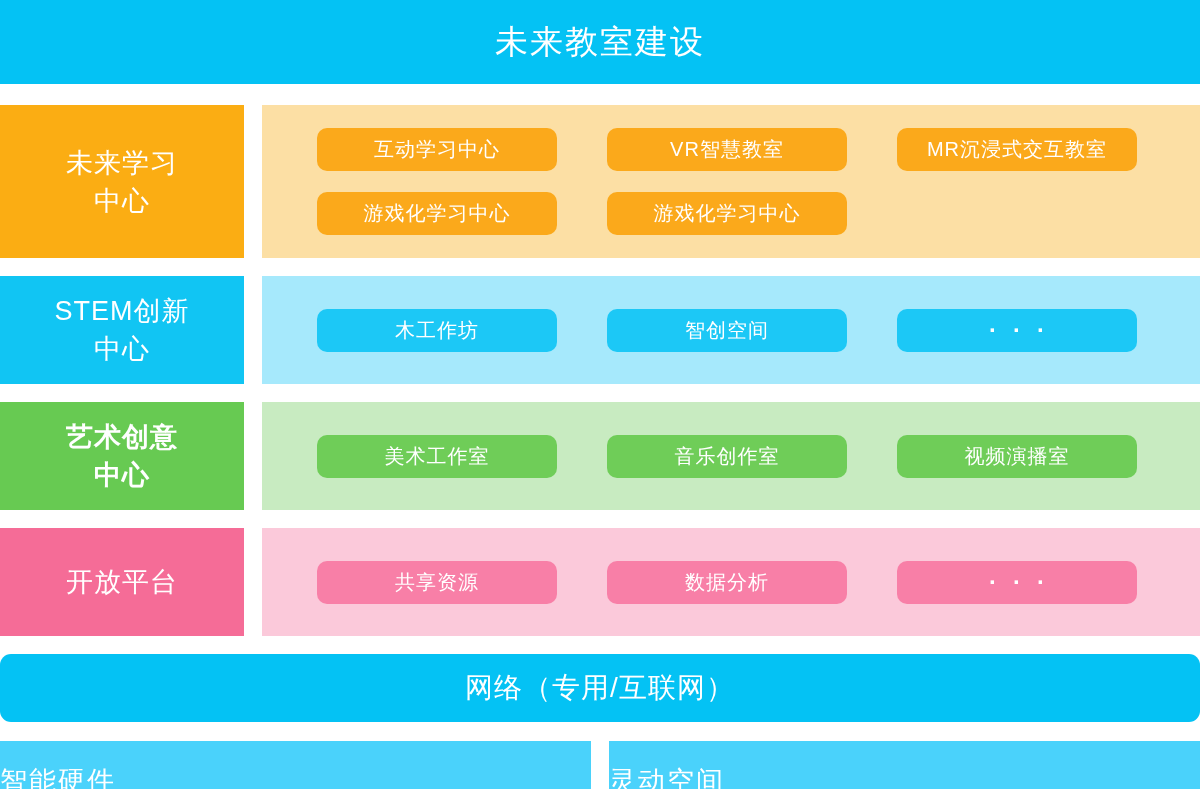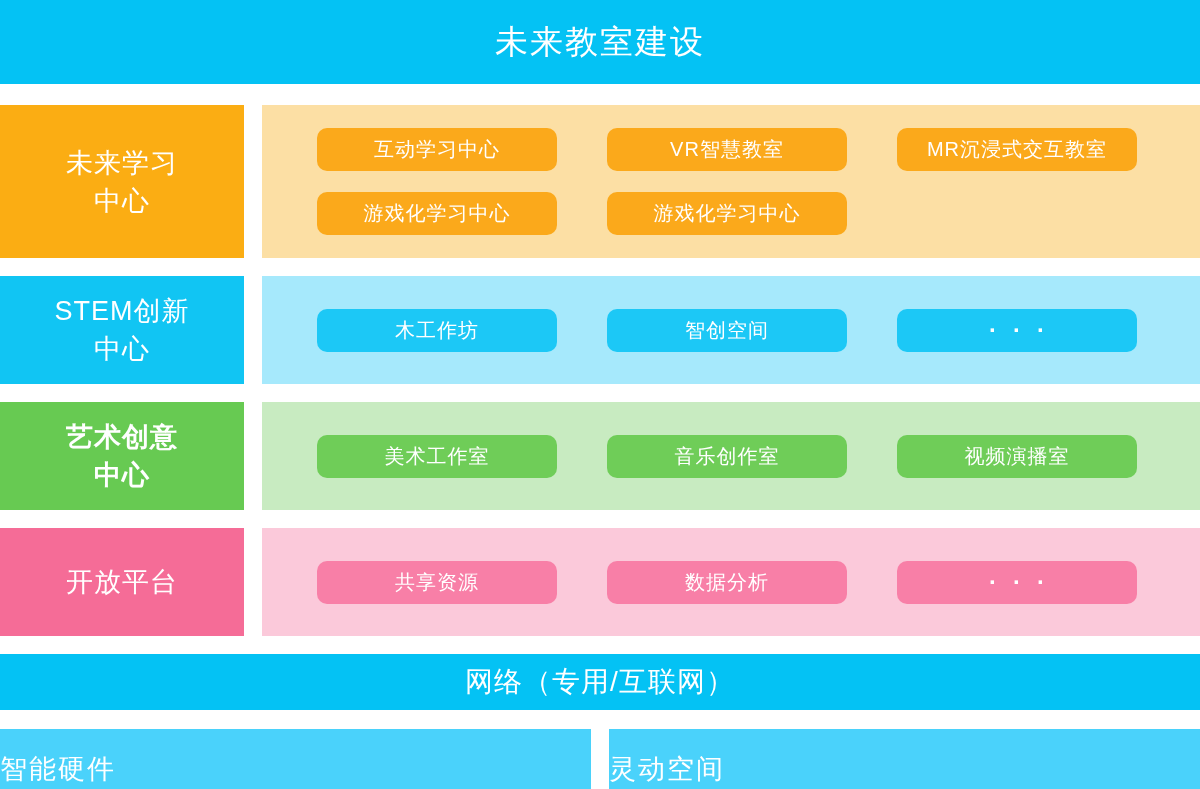--- a/index.html
+++ b/index.html
@@ -40,23 +40,23 @@
   .row-cyan .side{background:var(--cyanSide);}
   .row-cyan .panel{background:var(--cyanLight);}
   .row-cyan .chip{background:var(--cyanChip);}
   .row-green .side{background:var(--green);font-weight:bold;}
   .row-green .panel{background:var(--greenLight);}
   .row-green .chip{background:var(--greenChip);}
   .row-pink .side{background:var(--pink);}
   .row-pink .panel{background:var(--pinkLight);}
   .row-pink .chip{background:var(--pinkChip);}
   .network{
-    height:56px;background:var(--cyan);
+    height:68px;background:var(--cyan);
     display:flex;align-items:center;justify-content:center;
-    font-size:28px;letter-spacing:1px;margin-bottom:19px;
+    font-size:28px;letter-spacing:1px;margin-bottom:19px;border-radius:11px;
   }
   .bottom{display:flex;gap:18px;}
   .bottom .box{
     width:591px;height:80px;background:var(--cyanBottom);
     display:flex;align-items:center;justify-content:flex-start;
     font-size:27px;letter-spacing:2px;
   }
 </style>
 </head>
 <body>

